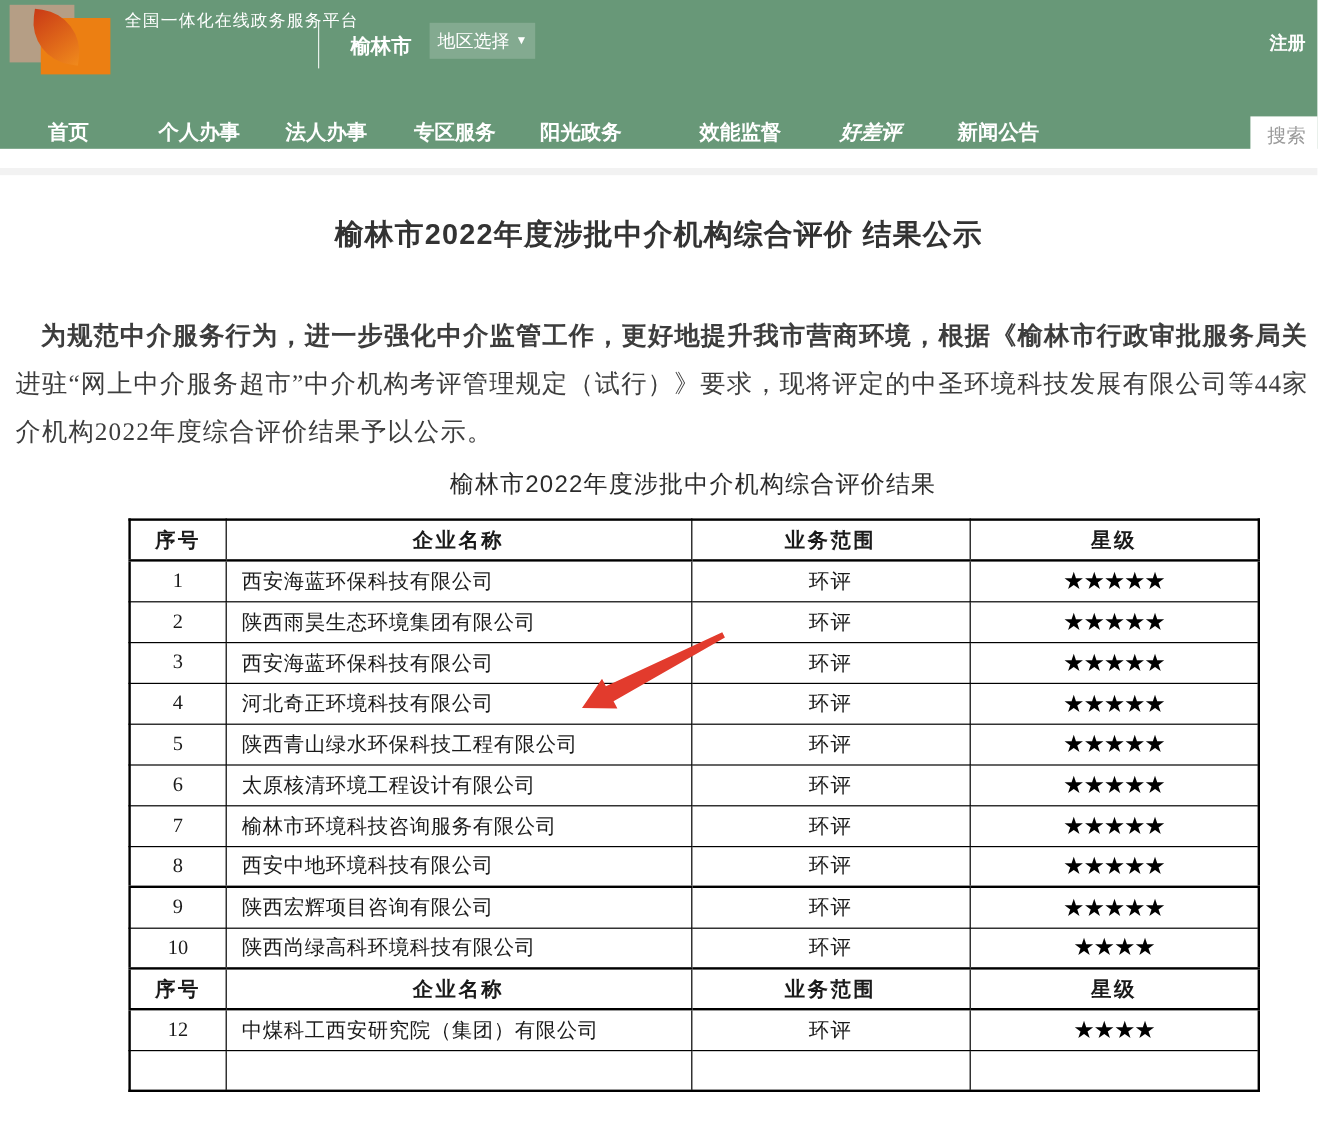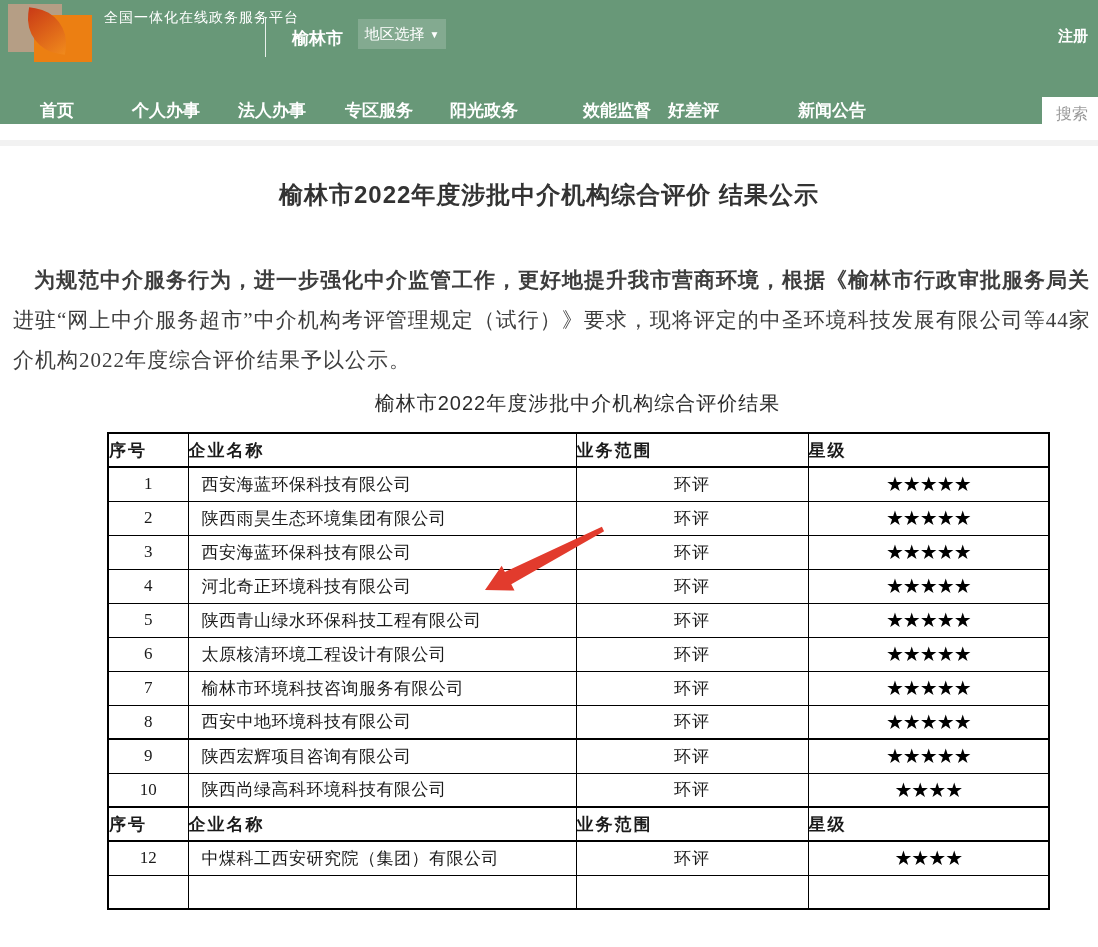--- a/index.html
+++ b/index.html
@@ -30,21 +30,21 @@
   .region-btn .caret { font-size:10px; }
 
   .top-links { position:absolute; left:570px; top:0; height:75px; display:flex; align-items:center; }
   .top-links a { color:#fff; font-size:14px; font-weight:600; text-decoration:none; padding:0 9px; white-space:nowrap; }
   .link-sep { width:1px; height:15px; background:rgba(255,255,255,.6); }
   .register { position:absolute; left:1058px; top:27px; color:#fff; font-size:15px; font-weight:700; text-decoration:none; white-space:nowrap; }
 
   .header-nav { position:absolute; left:0; top:75px; width:1098px; height:65px; }
   .nav-item { position:absolute; top:24px; color:#fff; font-size:17px; font-weight:700; text-decoration:none; white-space:nowrap; }
   .nav-item.n0{left:40px;} .nav-item.n1{left:132px;} .nav-item.n2{left:238px;} .nav-item.n3{left:345px;font-family:Liberation Mono, monospace;}
-  .nav-item.n4{left:450px;} .nav-item.n5{left:583px;} .nav-item.n6{left:668px;} .nav-item.n7{left:798px;}
+  .nav-item.n4{left:450px;} .nav-item.n5{left:583px;} .nav-item.n6{left:700px;font-style:italic;} .nav-item.n7{left:798px;}
 
   .search-box { position:absolute; left:1042px; top:22px; width:110px; height:34px; background:#fff; }
   .search-box input { width:100%; height:100%; border:none; outline:none; padding-left:14px;
                       font-size:16px; color:#999; font-family:"Liberation Sans",sans-serif; background:transparent; }
   .search-box input::placeholder { color:#9a9a9a; opacity:1; }
 
   .header-strip { position:absolute; left:0; top:140px; width:1098px; height:6px; background:#f2f2f2; }
 
   
   .doc-title { position:absolute; left:0; top:179px; width:1098px; text-align:center;
@@ -59,21 +59,21 @@
   .table-subtitle { position:absolute; left:107px; top:390px; width:941px; text-align:center;
                     font-size:20px; font-weight:400; color:#2b2b2b; letter-spacing:1px; }
 
   
   .result-table { position:absolute; left:107px; top:432px; width:941px;
                   border-collapse:collapse; table-layout:fixed; border:2px solid #000; }
   .result-table col.c0{width:80px;} .result-table col.c1{width:388px;}
   .result-table col.c2{width:232px;} .result-table col.c3{width:241px;}
   .result-table tr { height:34px; }
   .result-table th, .result-table td { border:1px solid #000; color:#1a1a1a; overflow:hidden; white-space:nowrap; }
-  .result-table th { font-size:17px; font-weight:700; letter-spacing:2px; text-align:left;
+  .result-table th { font-size:17px; font-weight:700; letter-spacing:2px; text-align:center;
                      border-bottom:2px solid #000; }
   .result-table tr.head2 th { border-top:2px solid #000; }
   .result-table tr.thick-top td { border-top:2px solid #000; }
   td.c-no   { text-align:center; font-family:"Liberation Serif",serif; font-size:17px; }
   td.c-name { text-align:left; padding-left:13px; font-family:"Liberation Serif",serif; font-size:17px; letter-spacing:.5px; }
   td.c-scope{ text-align:center; font-family:"Liberation Serif",serif; font-size:17px; letter-spacing:1px; }
   td.c-stars{ text-align:center; font-size:20px; letter-spacing:-1px; color:#000; }
 
   .arrow-annotation { position:absolute; left:470px; top:519px; width:150px; height:85px; pointer-events:none; }
 </style>

